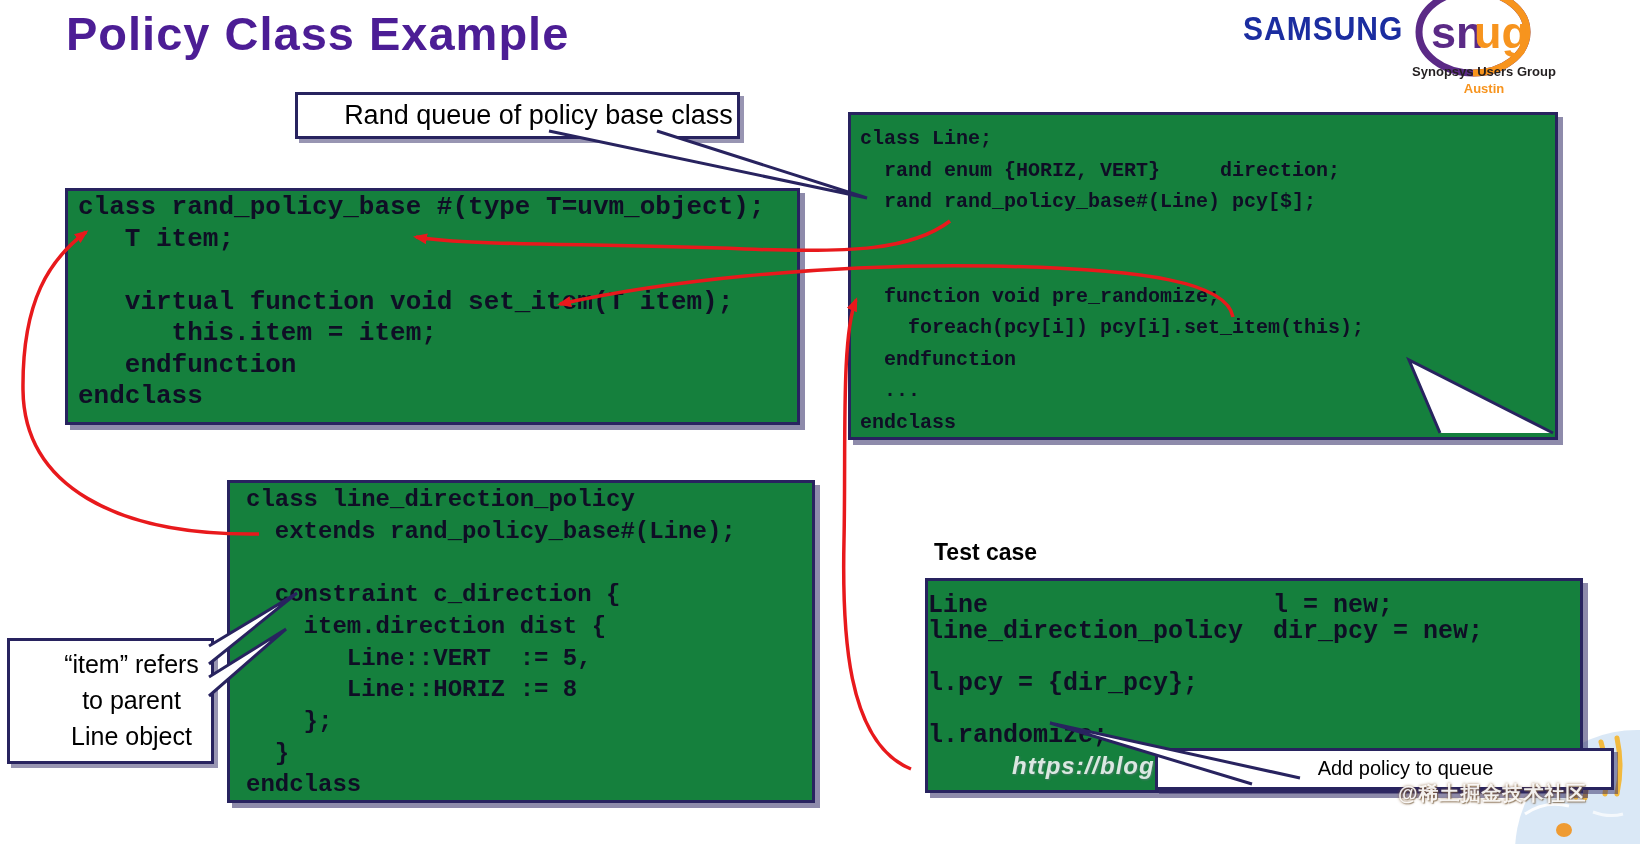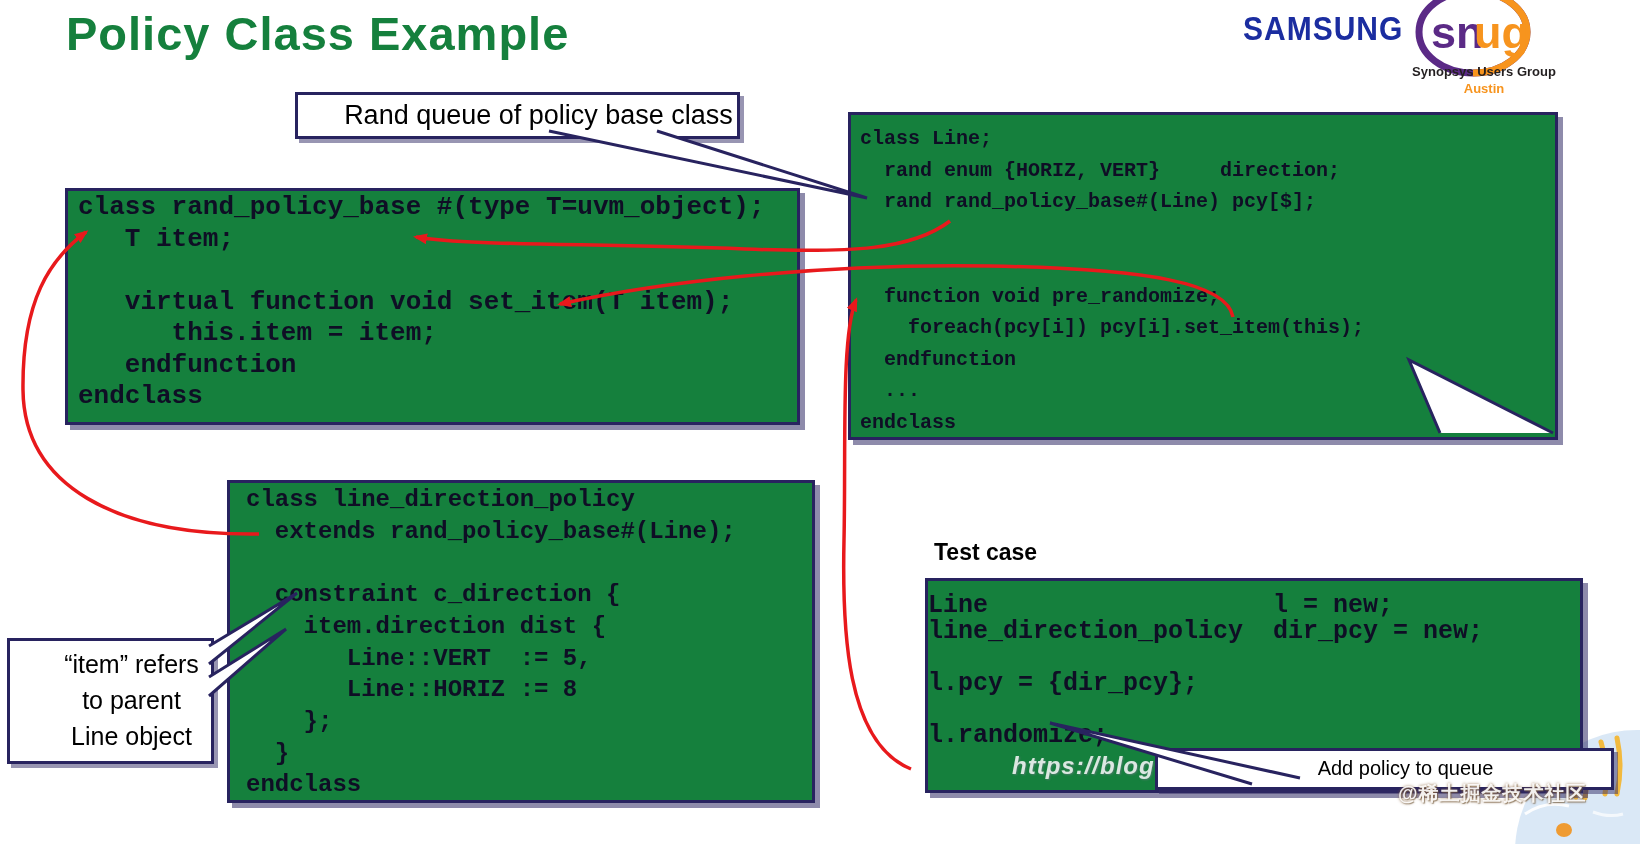--- a/index.html
+++ b/index.html
@@ -1,18 +1,18 @@
 <!DOCTYPE html>
 <html><head>
 <meta charset="utf-8">
 <style>
   html,body{margin:0;padding:0;background:#fff;}
   .slide{position:relative;width:1640px;height:844px;background:#ffffff;overflow:hidden;
          font-family:"Liberation Sans",sans-serif;}
-  .title{position:absolute;left:66px;top:6px;font-size:47px;font-weight:bold;color:#15803d;
+  .title{position:absolute;left:66px;top:6px;font-size:47px;font-weight:bold;color:#4c1d95;
          letter-spacing:1px;z-index:1;}
   
   .codebox{position:absolute;background:#15803d;border:3px solid #28235f;
            box-shadow:5px 5px 0 rgba(50,44,102,0.55);box-sizing:border-box;z-index:1;}
   .codebox pre{margin:0;font-family:"Liberation Mono",monospace;font-weight:bold;color:#0f0e25;}
   .b1{left:65px;top:188px;width:735px;height:237px;}
   .b1 pre{font-size:26px;line-height:31.5px;padding:1px 0 0 10px;}
   .b2{left:848px;top:112px;width:710px;height:328px;}
   .b2 pre{font-size:20px;line-height:31.5px;padding:8px 0 0 9px;}
   .b3{left:227px;top:480px;width:588px;height:323px;}

